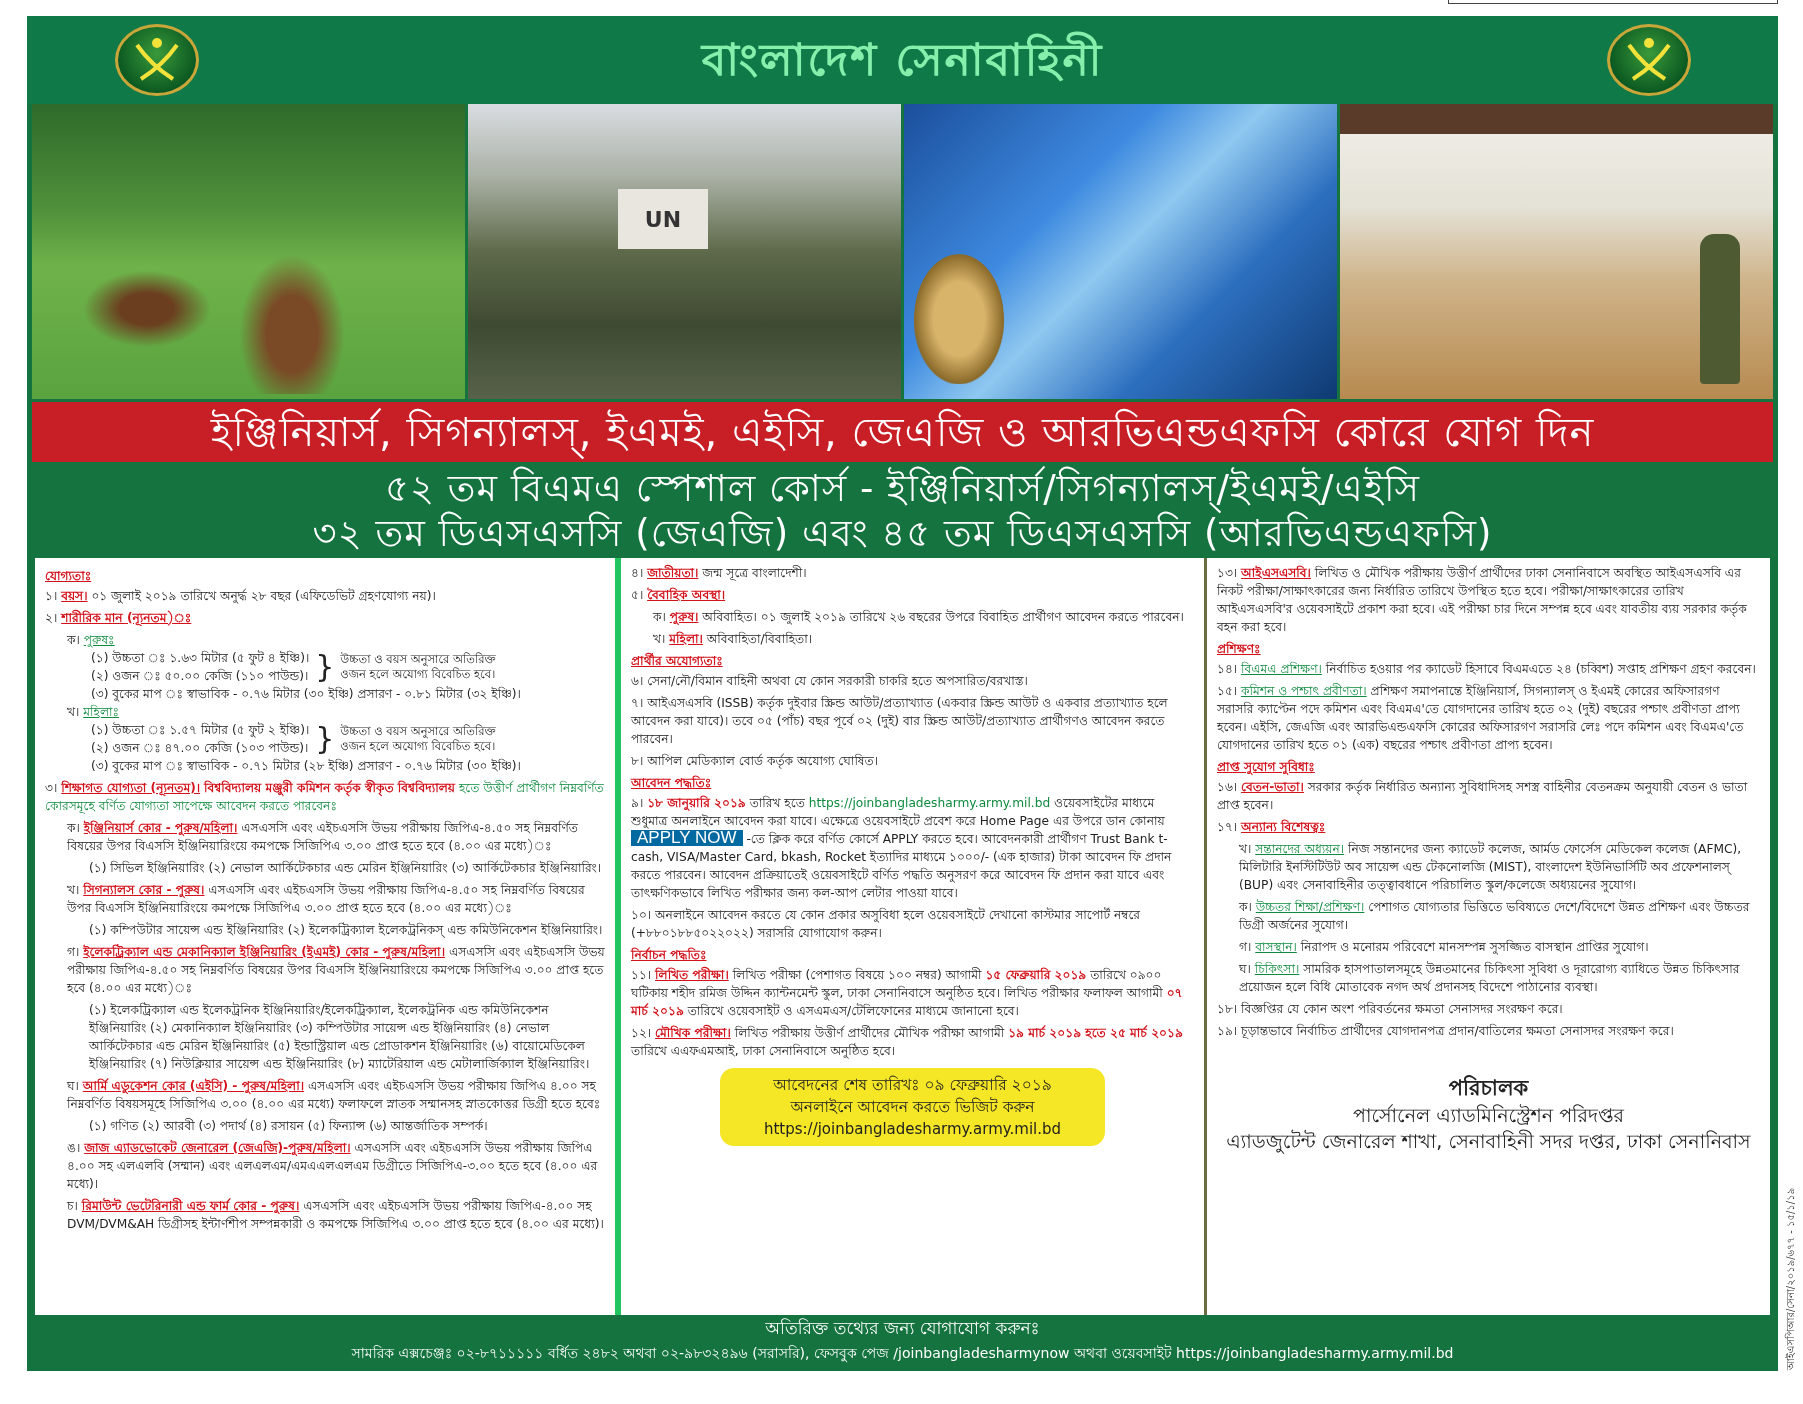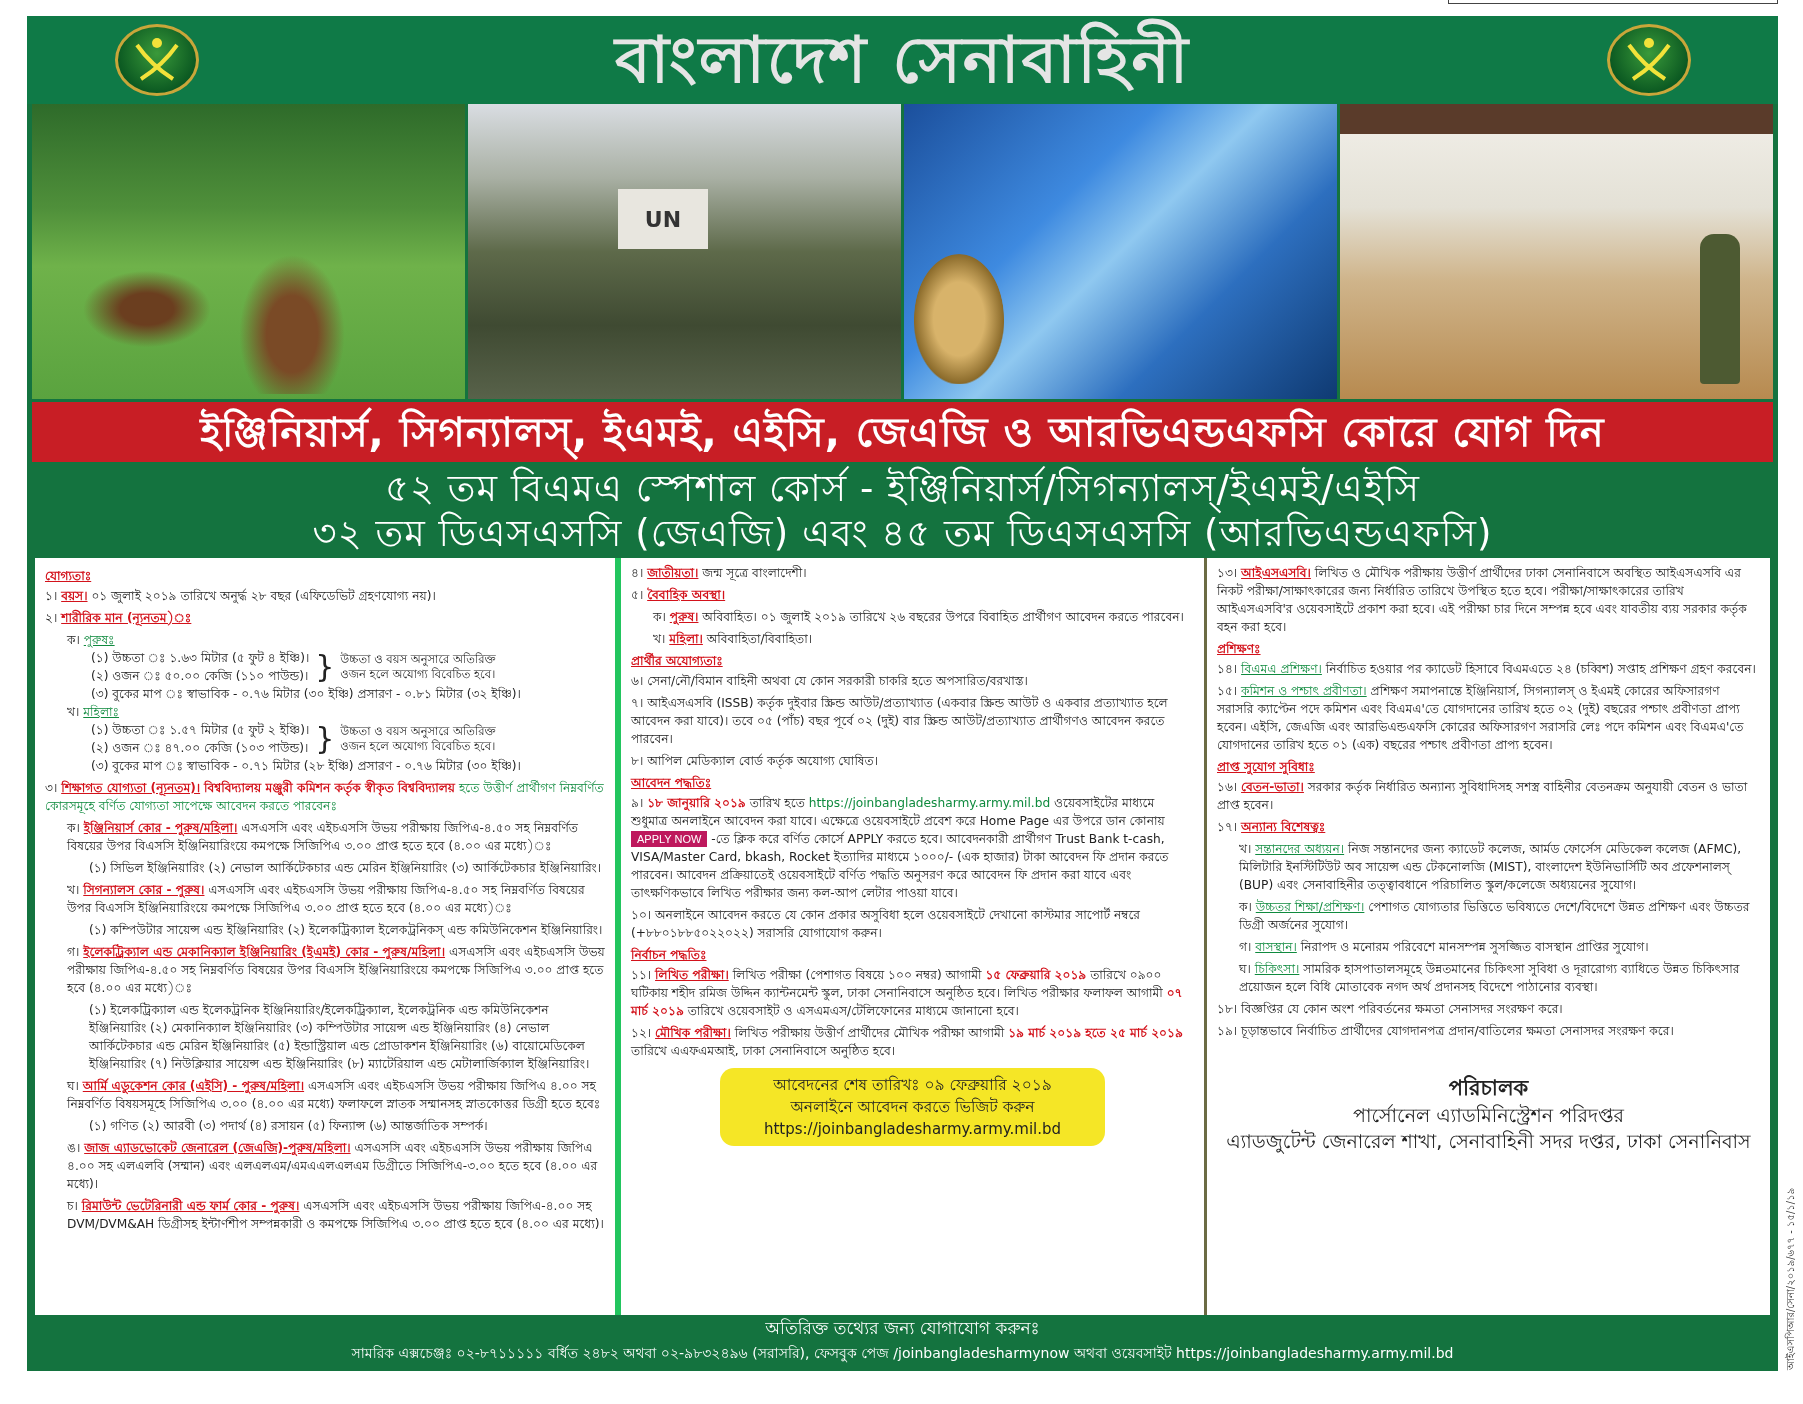--- a/index.html
+++ b/index.html
@@ -4,40 +4,40 @@
 <style>
   * { box-sizing: border-box; margin: 0; padding: 0; }
   html, body { width: 1803px; height: 1404px; background: #ffffff; overflow: hidden; }
   body { font-family: "DejaVu Sans", sans-serif; position: relative; }
 
   .top-box { position: absolute; left: 1448px; top: -2px; width: 330px; height: 6px; border: 1px solid #444; border-top: none; }
 
   .poster { position: absolute; left: 27px; top: 16px; width: 1751px; height: 1355px; background: #14733f; }
 
   .header { position: absolute; left: 0; top: 0; width: 100%; height: 88px; background: #0f7a47; }
-  .title { position: absolute; left: 0; right: 0; top: 4px; text-align: center; color: #e5e5e5; font-size: 64px; font-weight: bold; letter-spacing: 2px; line-height: 80px; }
+  .title { position: absolute; left: 0; right: 0; top: 4px; text-align: center; color: #86efac; font-size: 44px; font-weight: bold; letter-spacing: 2px; line-height: 80px; }
   .emblem { position: absolute; top: 8px; width: 84px; height: 72px; border-radius: 50%; background: radial-gradient(circle at 50% 40%, #3a9a3a, #0c5a22 70%); border: 3px solid #c9a63a; display: flex; align-items: center; justify-content: center; }
   .emblem.left { left: 88px; }
   .emblem.right { left: 1580px; }
   .emblem svg { width: 56px; height: 50px; }
 
   .photos { position: absolute; left: 5px; top: 88px; width: 1741px; height: 295px; display: flex; gap: 3px; }
   .photo { flex: 1; height: 100%; position: relative; overflow: hidden; }
   .photo-1 { background: linear-gradient(180deg, #2e6b2a 0%, #4f8f3a 35%, #6fb24a 55%, #5aa33f 100%); }
   .photo-1::before { content: ""; position: absolute; left: 200px; top: 140px; width: 120px; height: 150px; background: radial-gradient(ellipse at 50% 60%, #7a4a26 30%, transparent 62%); }
   .photo-1::after { content: ""; position: absolute; left: 40px; top: 160px; width: 150px; height: 90px; background: radial-gradient(ellipse at 50% 50%, #6b3e1f 25%, transparent 60%); }
   .photo-2 { background: linear-gradient(180deg, #d9dde2 0%, #a9b0a4 25%, #5e6a4a 50%, #3f4a32 75%, #58624a 100%); }
   .photo-2::before { content: "UN"; position: absolute; left: 150px; top: 85px; width: 90px; height: 60px; background: #e8e6df; color: #333; font-size: 22px; font-weight: bold; display: flex; align-items: center; justify-content: center; }
   .photo-3 { background: linear-gradient(135deg, #1b4f9c 0%, #3e8ae0 35%, #8fc8f0 50%, #2d6fbf 70%, #0f3a72 100%); }
   .photo-3::before { content: ""; position: absolute; left: 10px; top: 150px; width: 90px; height: 130px; border-radius: 50% 50% 10% 10%; background: radial-gradient(ellipse, #d8b36a 40%, #8a6a2a 70%, transparent 72%); }
   .photo-4 { background: linear-gradient(180deg, #f2f0ea 0%, #e4e1d6 35%, #cfb48a 60%, #b78a4f 100%); }
   .photo-4::before { content: ""; position: absolute; left: 0; top: 0; width: 100%; height: 30px; background: #5a3b2a; }
   .photo-4::after { content: ""; position: absolute; left: 360px; top: 130px; width: 40px; height: 150px; background: #4d5a32; border-radius: 14px 14px 4px 4px; }
 
-  .banner-red { position: absolute; left: 5px; top: 386px; width: 1741px; height: 60px; background: #c81e25; color: #ffffff; font-size: 40px; font-weight: bold; text-align: center; line-height: 60px; letter-spacing: 1px; }
+  .banner-red { position: absolute; left: 5px; top: 386px; width: 1741px; height: 60px; background: #c81e25; color: #ffffff; font-size: 40px; font-weight: normal; text-align: center; line-height: 60px; letter-spacing: 1px; }
 
   .sub1, .sub2 { position: absolute; left: 0; width: 100%; text-align: center; color: #ffffff; font-size: 37px; line-height: 46px; letter-spacing: 1px; }
   .sub1 { top: 450px; }
   .sub2 { top: 495px; }
 
   .body-wrap { position: absolute; left: 8px; top: 542px; width: 1735px; height: 757px; background: #ffffff; display: flex; }
   .col { padding: 6px 10px 6px 10px; font-size: 12.2px; line-height: 18px; color: #222; position: relative; }
   .col-1 { width: 586px; border-right: 6px solid #22c55e; }
   .col-2 { width: 586px; border-right: 3px solid #6b6b44; }
   .col-3 { flex: 1; }
@@ -47,21 +47,21 @@
   .green-u { color: #0f8a3e; text-decoration: underline; }
   .green { color: #0f8a3e; }
   .head { color: #d3121b; font-weight: bold; text-decoration: underline; margin: 3px 0 2px 0; display: block; }
   p { margin: 0 0 4px 0; }
   .ind1 { padding-left: 22px; }
   .ind2 { padding-left: 46px; }
   .row-bracket { display: flex; align-items: center; }
   .row-bracket .lines { }
   .row-bracket .brace { font-size: 30px; line-height: 30px; color: #222; margin: 0 6px; }
   .row-bracket .note { font-size: 11.5px; line-height: 15px; }
-  .apply-btn { display: inline-block; background: #be185d; color: #fff; padding: 0 6px; font-weight: normal; border: none; font-size: 11px; line-height: 16px; cursor: pointer; }
+  .apply-btn { display: inline-block; background: #0369a1; color: #fff; padding: 0 6px; font-weight: normal; border: none; font-size: 17px; line-height: 16px; cursor: pointer; }
   .url { color: #0f8a3e; }
 
   .deadline { margin: 8px auto 4px auto; width: 385px; background: #f5e626; border-radius: 14px; text-align: center; padding: 6px 10px; font-size: 15.5px; line-height: 22px; color: #222; }
   .deadline .url-line { font-size: 15px; }
 
   .sign { text-align: center; margin-top: 34px; color: #222; }
   .sign .s1 { font-size: 21px; font-weight: bold; line-height: 28px; }
   .sign .s2 { font-size: 19px; line-height: 26px; }
   .sign .s3 { font-size: 19px; line-height: 26px; }
 

